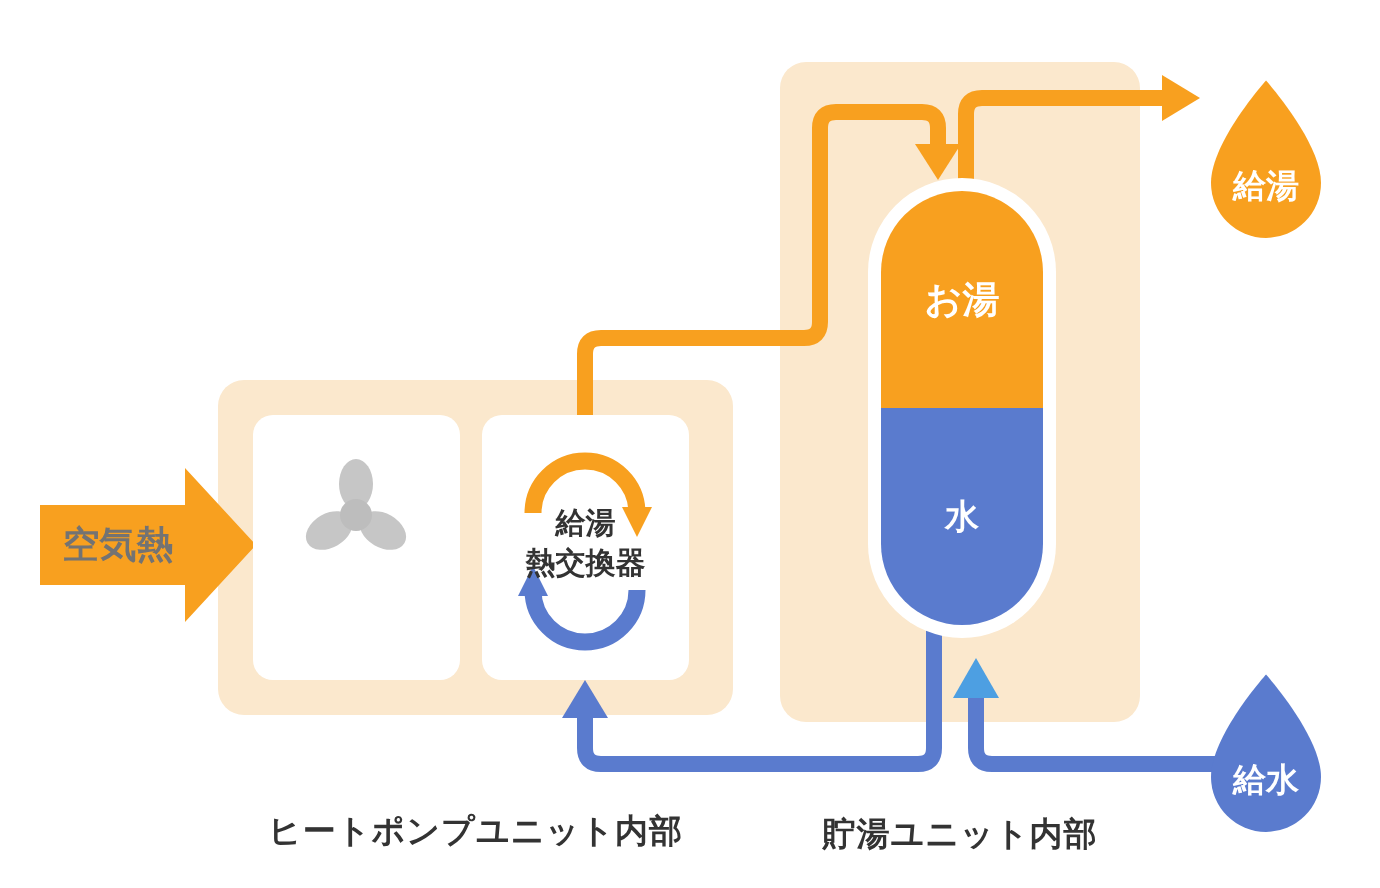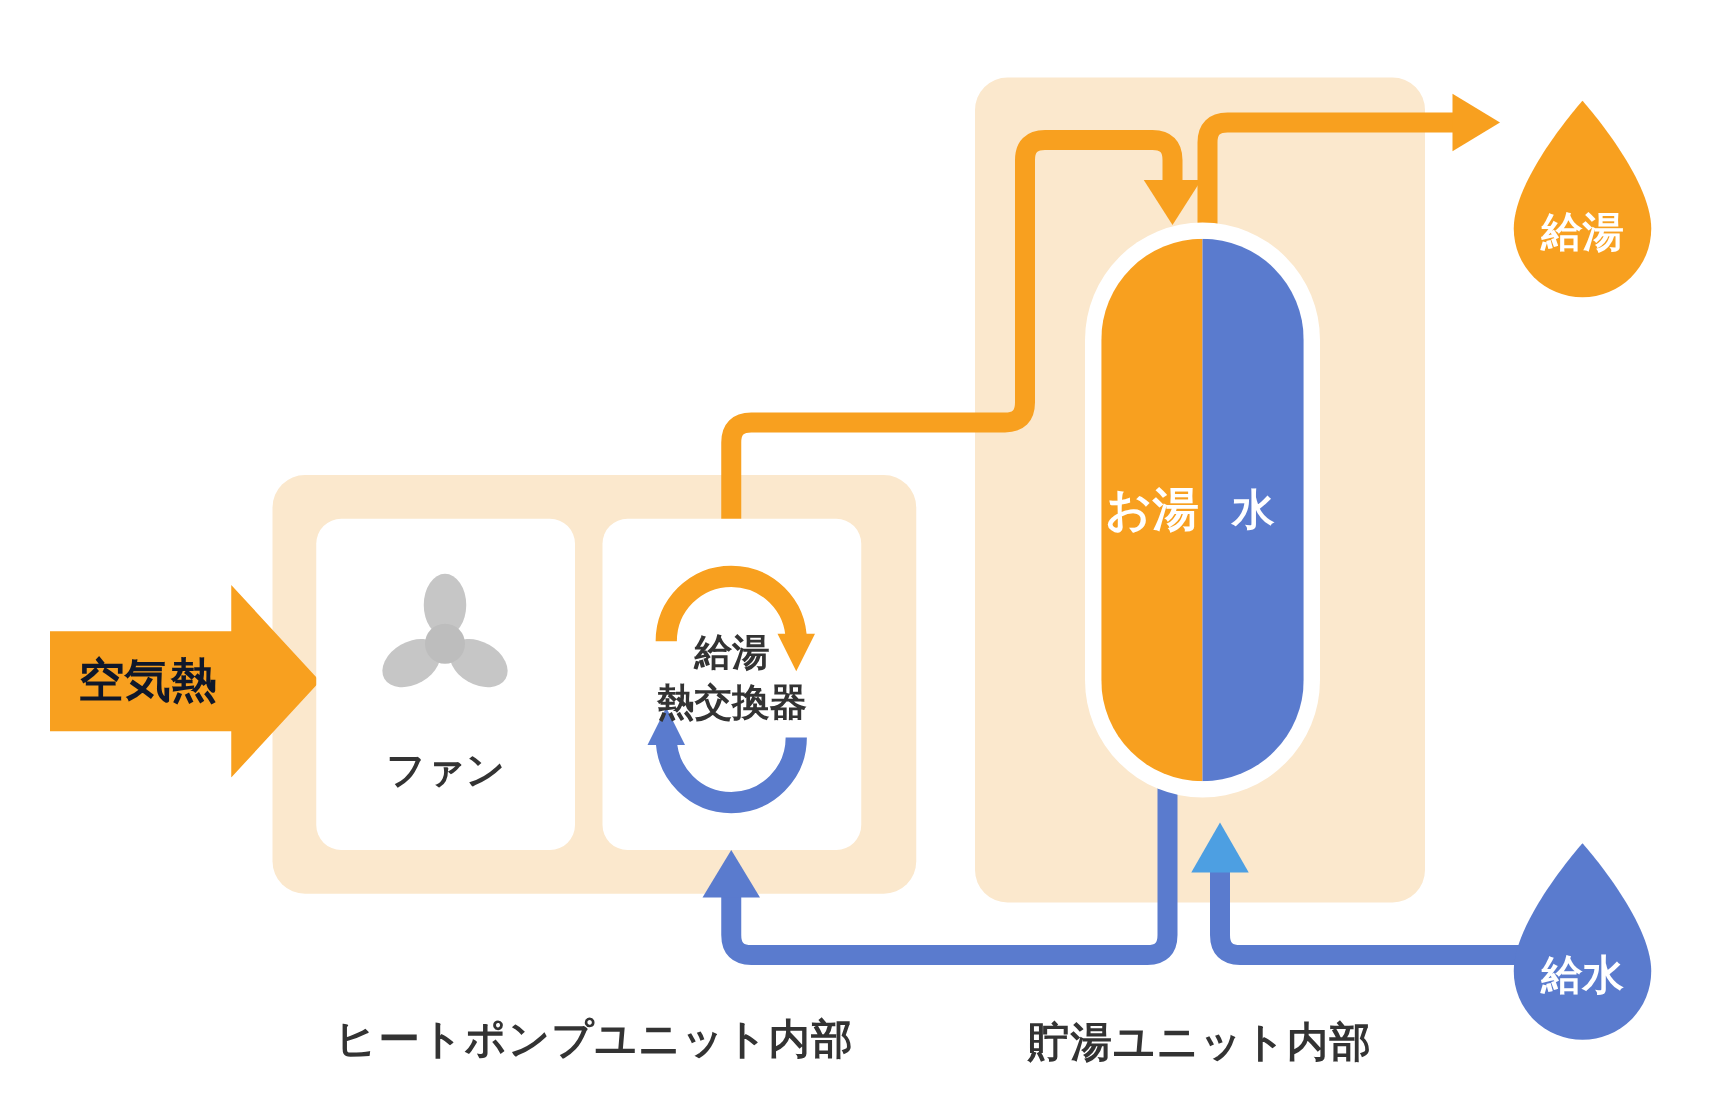--- a/index.html
+++ b/index.html
@@ -31,32 +31,32 @@
   .exchanger-svg { position:absolute; left:0; top:0; width:207px; height:265px; }
   .arc { fill:none; stroke-width:17; }
   .orange-stroke { stroke:var(--orange); }
   .blue-stroke   { stroke:var(--blue); }
   .exchanger-label { position:absolute; left:0; right:0; top:88px; text-align:center;
                      font-size:30px; font-weight:700; color:var(--text); line-height:40px; }
 
   .tank { position:absolute; left:868px; top:178px; width:188px; height:460px;
           background:#ffffff; border-radius:100px; padding:13px; box-sizing:border-box; z-index:3; }
   .tank-inner { width:100%; height:100%; border-radius:84px; overflow:hidden;
-                display:flex; flex-direction:row; }
+                display:flex; flex-direction:column; }
   .tank-hot, .tank-water { flex:1; display:flex; align-items:center; justify-content:center;
                            color:#ffffff; font-weight:700; }
   .tank-hot   { background:var(--orange); font-size:37px; }
   .tank-water { background:var(--blue);   font-size:34px; }
 
   .air-arrow { position:absolute; left:40px; top:468px; width:216px; height:154px; z-index:3; }
   .air-arrow svg { position:absolute; left:0; top:0; width:100%; height:100%; }
   .fill-orange { fill:var(--orange); }
   .fill-blue   { fill:var(--blue); }
   .air-label { position:absolute; left:10px; top:56px; width:136px; text-align:center;
-               font-size:37px; font-weight:700; color:#0f172a; line-height:42px; }
+               font-size:37px; font-weight:700; color:#737373; line-height:42px; }
 
   .drop { position:absolute; width:128px; height:165px; z-index:3; }
   .drop svg { position:absolute; left:0; top:0; width:100%; height:100%; }
   .drop-label { position:absolute; left:0; right:0; top:86px; text-align:center;
                 font-size:33px; font-weight:700; color:#ffffff; }
   .drop-hot  { left:1202px; top:78px; }
   .drop-cold { left:1202px; top:672px; }
 
   .caption { position:absolute; text-align:center; font-size:33px; font-weight:700;
              color:var(--text); z-index:3; letter-spacing:1px; }
@@ -91,21 +91,20 @@
 
   <div class="inner-box fan-box">
     <svg class="fan-svg" viewBox="0 0 120 120">
       <g class="fan-blades">
         <ellipse cx="60" cy="29" rx="17" ry="25"></ellipse>
         <ellipse cx="60" cy="29" rx="17" ry="25" transform="rotate(120 60 60)"></ellipse>
         <ellipse cx="60" cy="29" rx="17" ry="25" transform="rotate(240 60 60)"></ellipse>
         <circle class="fan-hub" cx="60" cy="60" r="16"></circle>
       </g>
     </svg>
-    <span class="box-label">ファン</span>
   </div>
 
   <div class="inner-box exchanger-box">
     <svg class="exchanger-svg" viewBox="0 0 207 265">
       <path class="arc orange-stroke" d="M51 98 A52 52 0 0 1 155 98"></path>
       <polygon class="head orange" points="140,92 170,92 155,122"></polygon>
       <path class="arc blue-stroke" d="M155 175 A52 52 0 0 1 51 175"></path>
       <polygon class="head blue" points="36,181 66,181 51,151"></polygon>
     </svg>
     <div class="exchanger-label">

